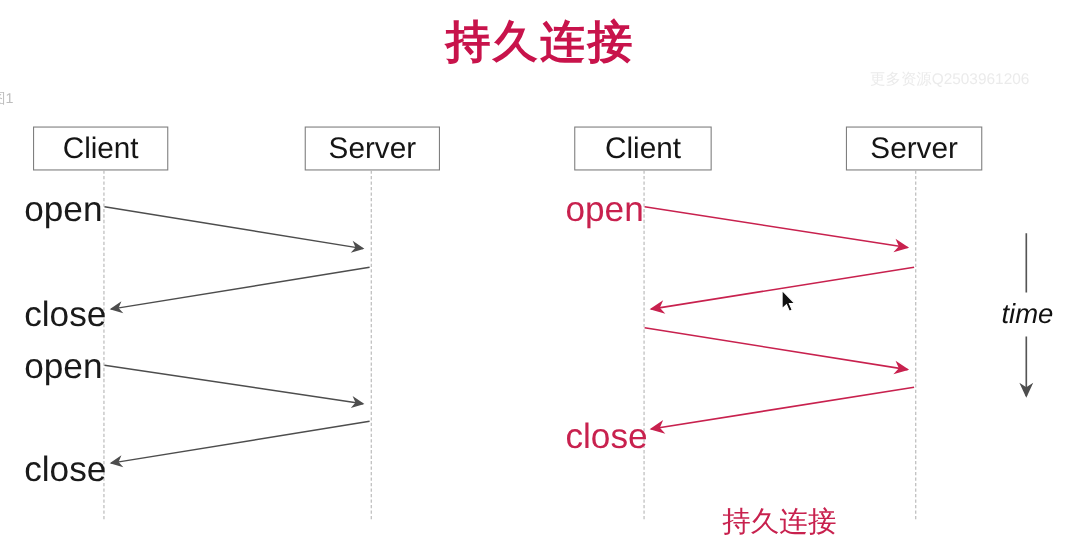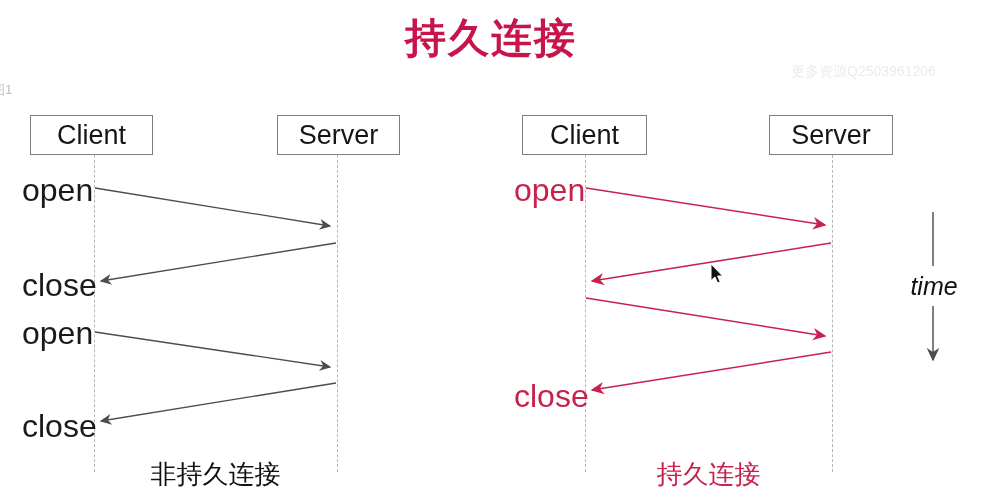--- a/index.html
+++ b/index.html
@@ -75,21 +75,20 @@
   <div class="node-box" id="box-server-left">
     <span>Server</span>
   </div>
   <div class="lifeline" id="lifeline-client-left"></div>
   <div class="lifeline" id="lifeline-server-left"></div>
 
   <div class="event" id="ev-l-open1">open</div>
   <div class="event" id="ev-l-close1">close</div>
   <div class="event" id="ev-l-open2">open</div>
   <div class="event" id="ev-l-close2">close</div>
-  <div class="caption" id="caption-left">非持久连接</div>
 
   <div class="node-box" id="box-client-right">
     <span>Client</span>
   </div>
   <div class="node-box" id="box-server-right">
     <span>Server</span>
   </div>
   <div class="lifeline" id="lifeline-client-right"></div>
   <div class="lifeline" id="lifeline-server-right"></div>
 

